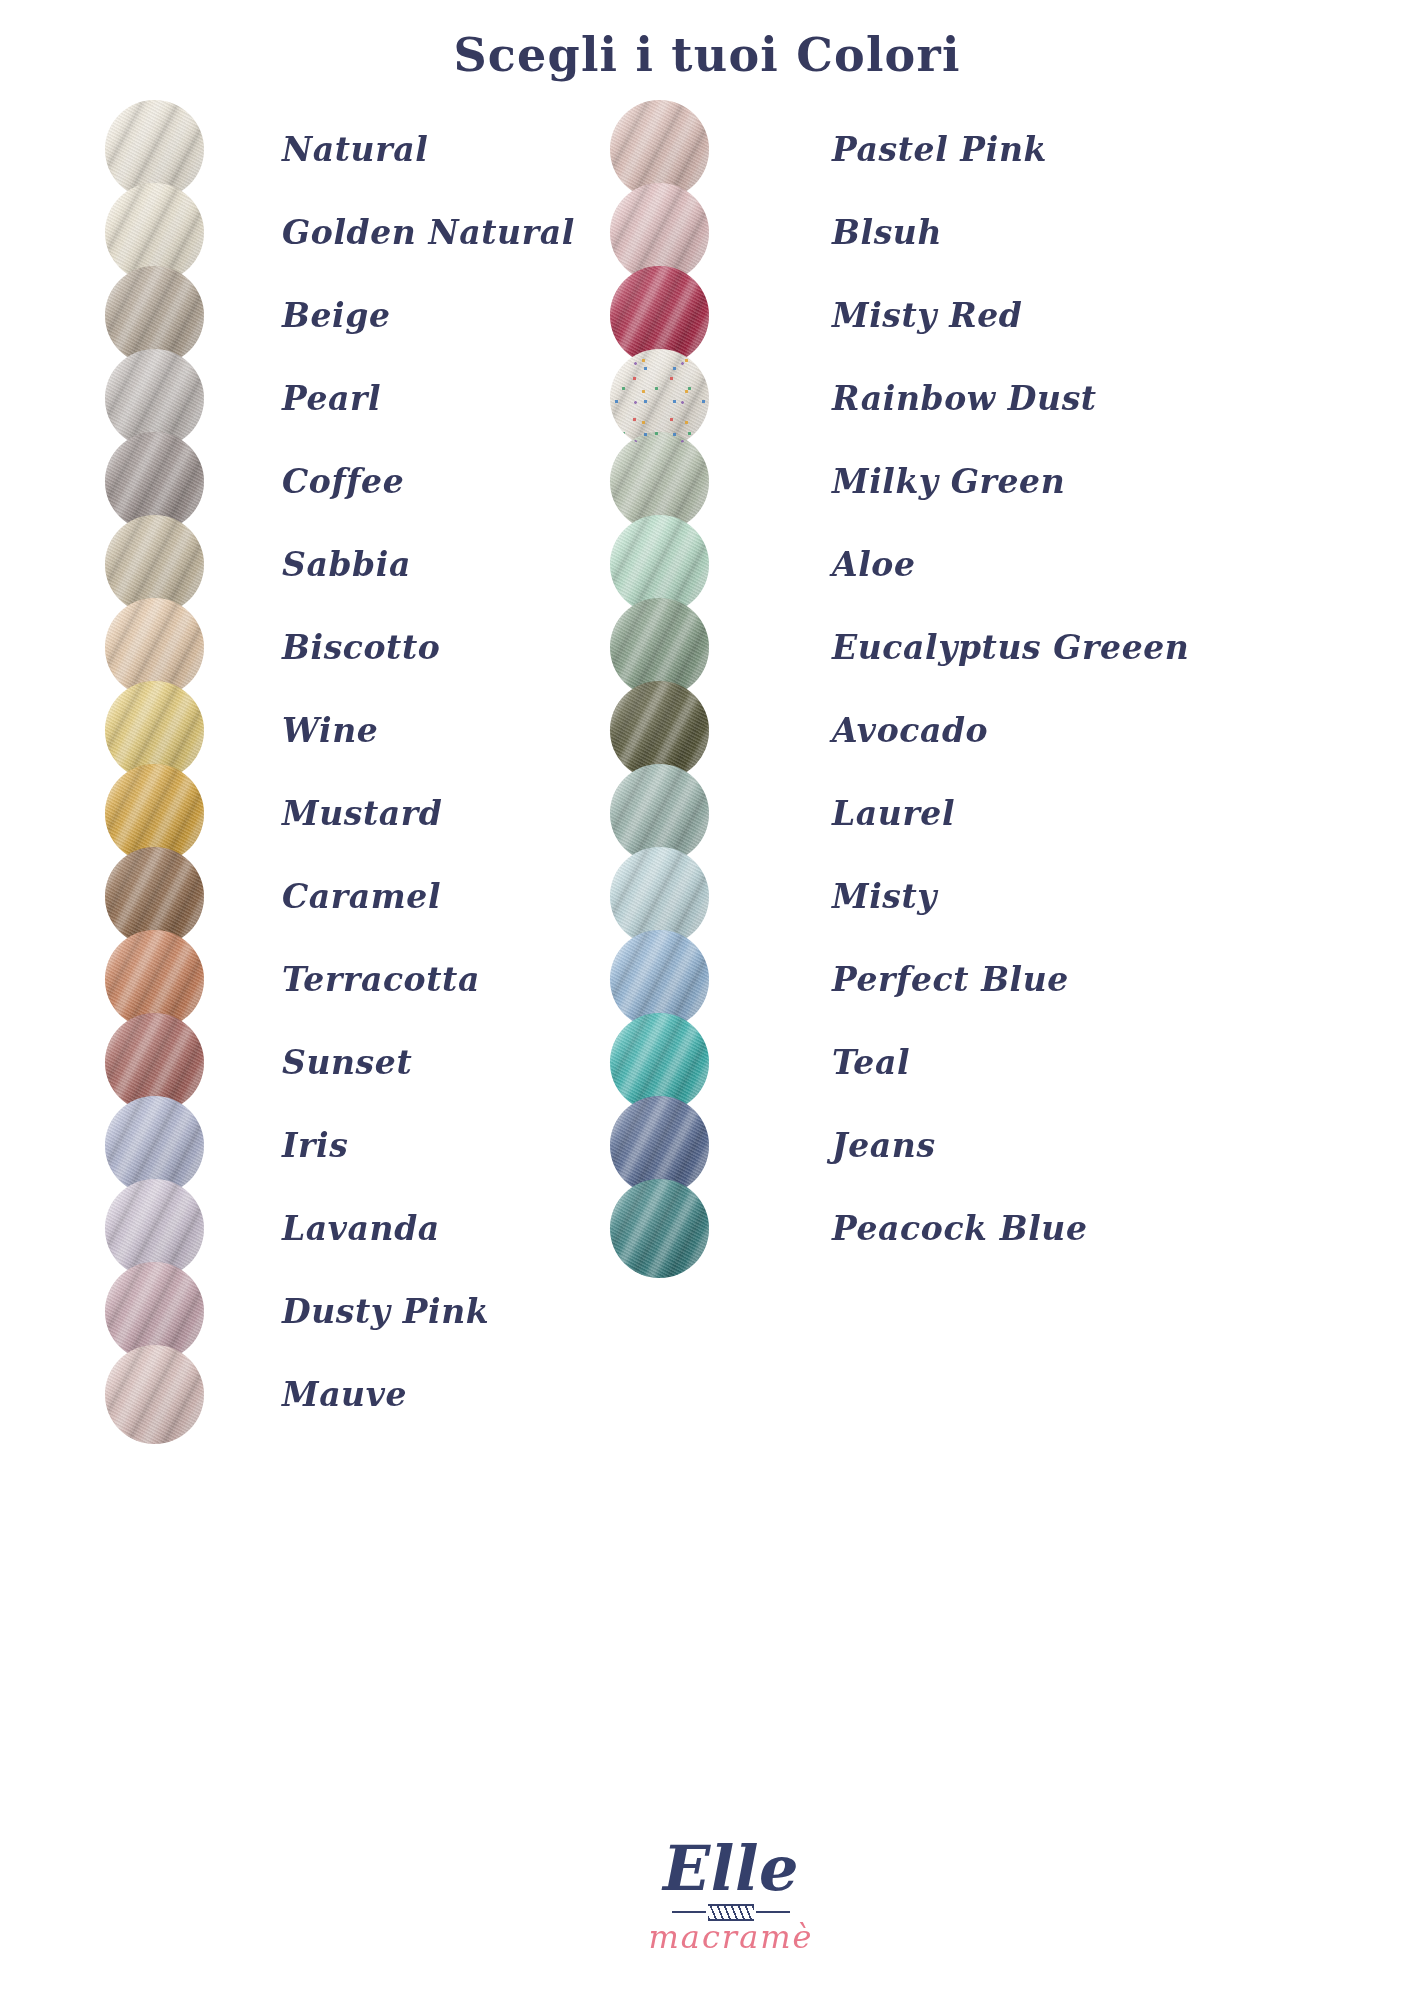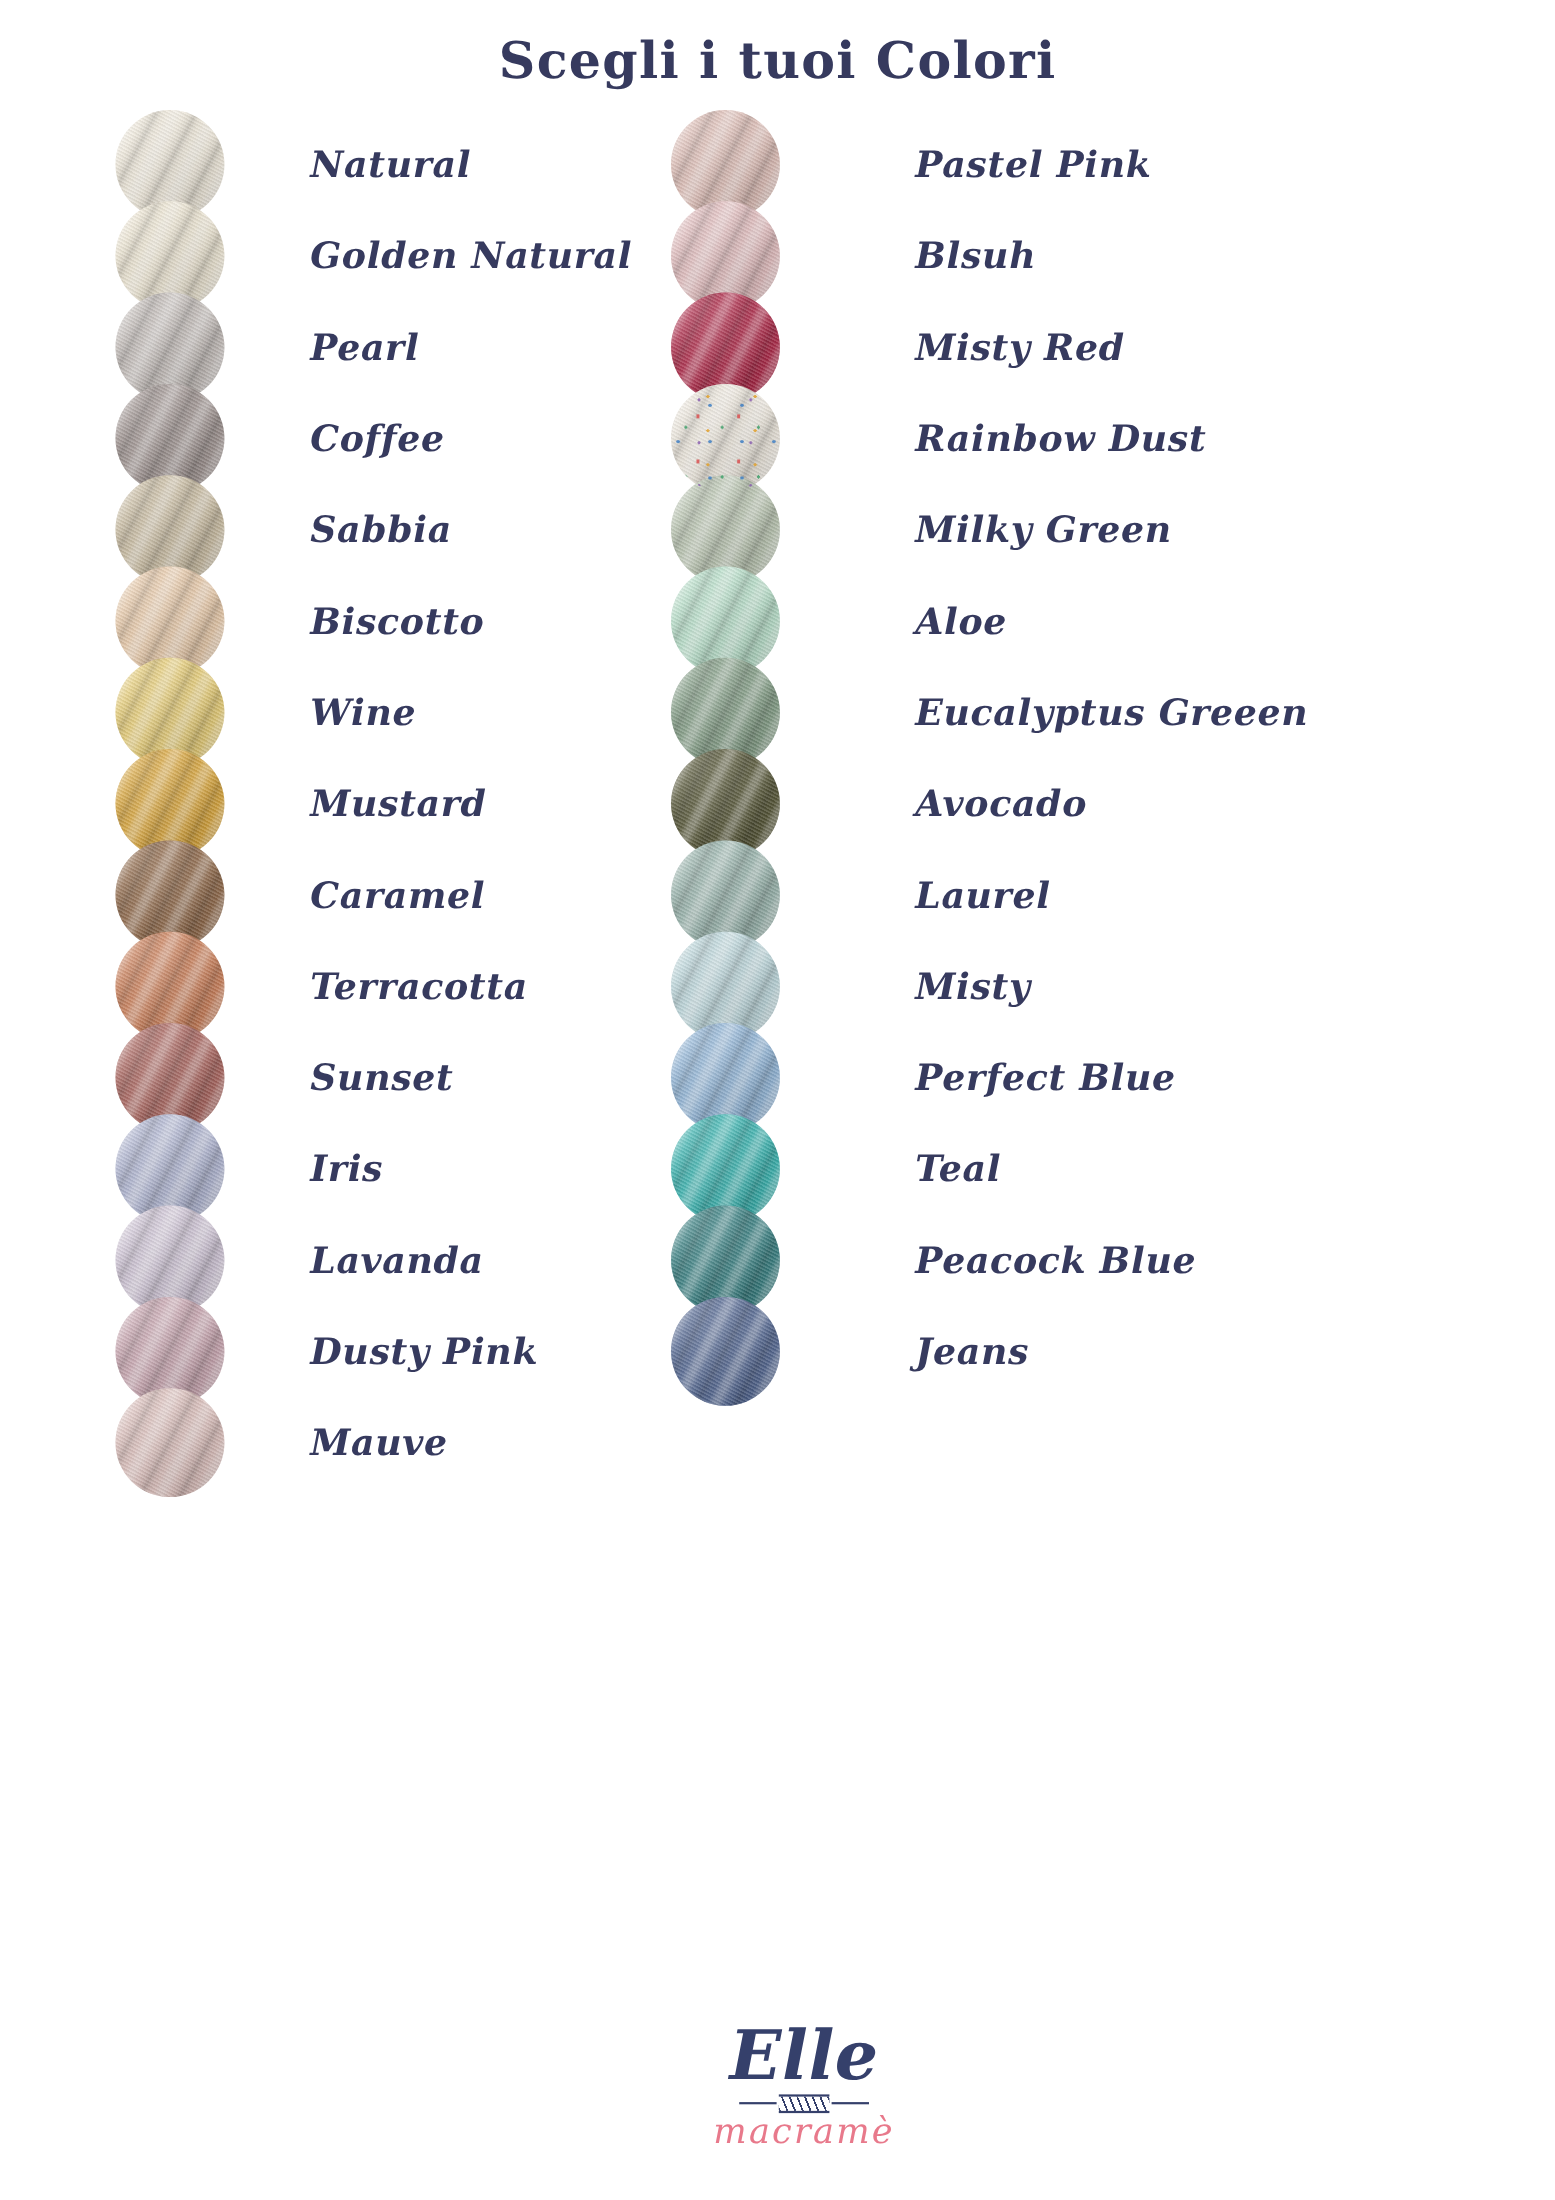--- a/index.html
+++ b/index.html
@@ -184,20 +184,24 @@
   <div class="col col-left">
       <div class="swatch-row">
         <div class="swatch" style="--c: #f0e9da;"></div>
         <div class="swatch-label">Natural</div>
       </div>
       <div class="swatch-row">
         <div class="swatch" style="--c: #eee6d2;"></div>
         <div class="swatch-label">Golden Natural</div>
       </div>
       <div class="swatch-row">
+        <div class="swatch" style="--c: #b5a694;"></div>
+        <div class="swatch-label">Beige</div>
+      </div>
+      <div class="swatch-row">
         <div class="swatch" style="--c: #c3bcb8;"></div>
         <div class="swatch-label">Pearl</div>
       </div>
       <div class="swatch-row">
         <div class="swatch" style="--c: #9d918e;"></div>
         <div class="swatch-label">Coffee</div>
       </div>
       <div class="swatch-row">
         <div class="swatch" style="--c: #c9bb9f;"></div>
         <div class="swatch-label">Sabbia</div>
@@ -288,26 +292,26 @@
       </div>
       <div class="swatch-row">
         <div class="swatch" style="--c: #8eb4d8;"></div>
         <div class="swatch-label">Perfect Blue</div>
       </div>
       <div class="swatch-row">
         <div class="swatch" style="--c: #31b2ae;"></div>
         <div class="swatch-label">Teal</div>
       </div>
       <div class="swatch-row">
+        <div class="swatch" style="--c: #4e6390;"></div>
+        <div class="swatch-label">Jeans</div>
+      </div>
+      <div class="swatch-row">
         <div class="swatch" style="--c: #2f7b7d;"></div>
         <div class="swatch-label">Peacock Blue</div>
-      </div>
-      <div class="swatch-row">
-        <div class="swatch" style="--c: #4e6390;"></div>
-        <div class="swatch-label">Jeans</div>
       </div>
     </div>
 </div>
 
 <div class="logo">
   <div class="logo-word">Elle</div>
   <div class="logo-divider">
     <span class="rule"></span>
     <span class="braid"></span>
     <span class="rule"></span>

